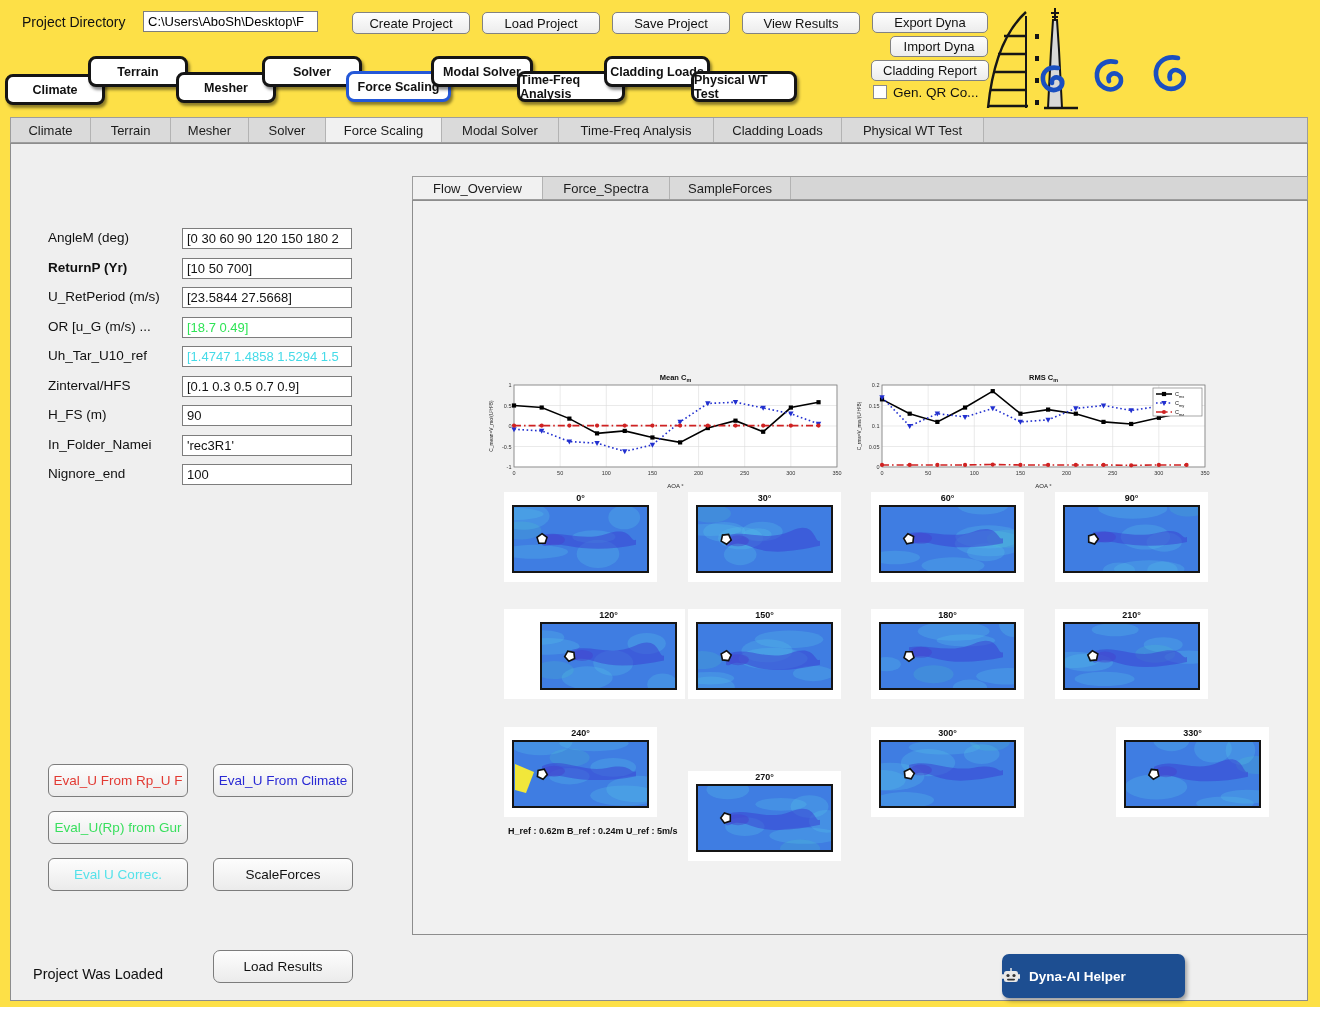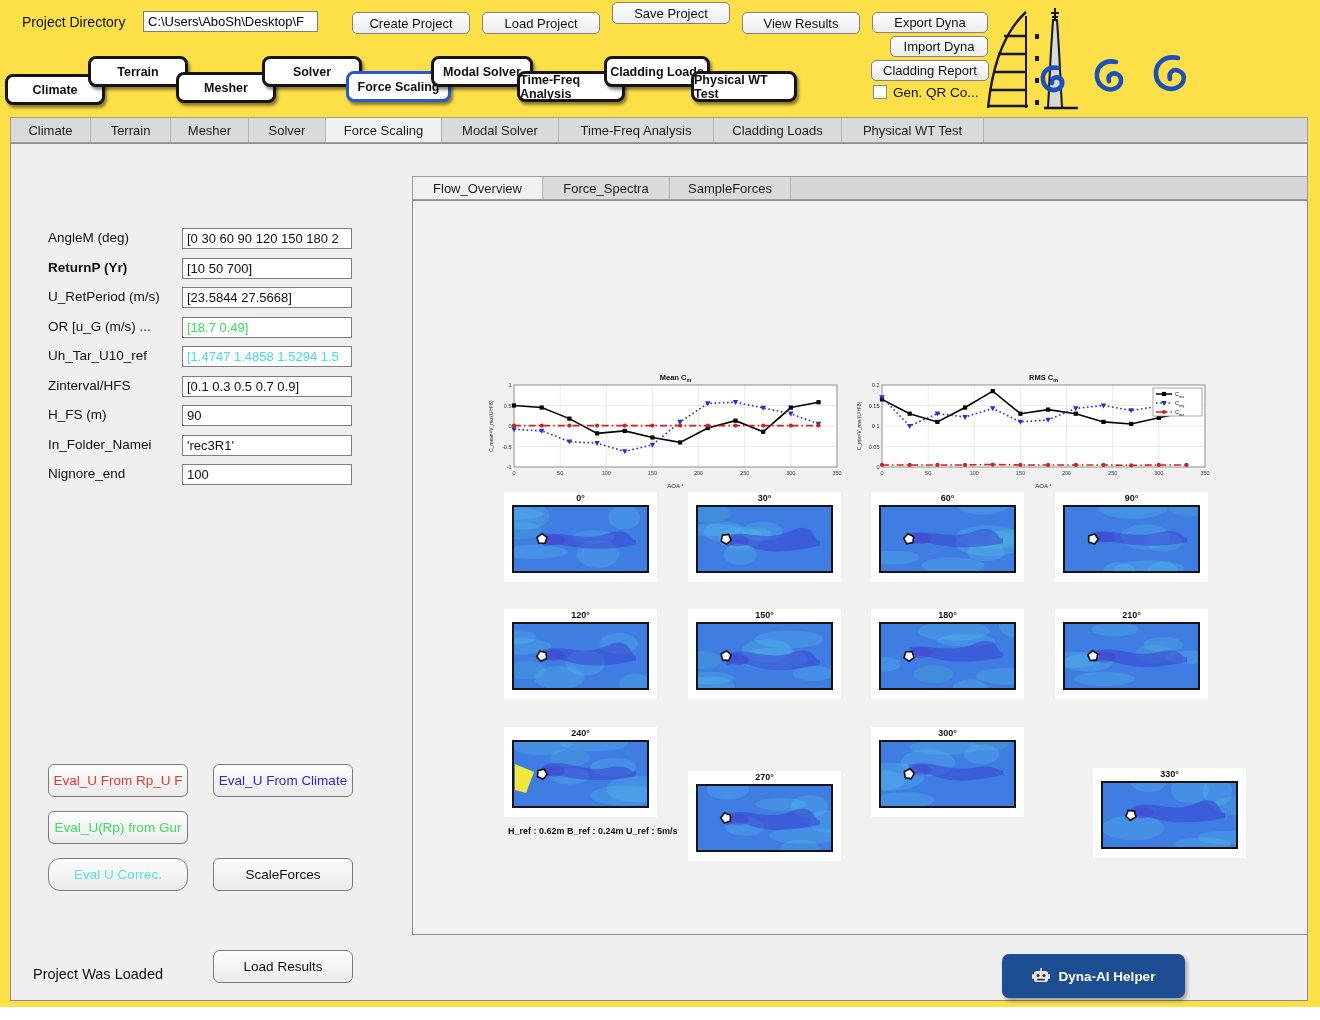--- a/index.html
+++ b/index.html
@@ -23,21 +23,21 @@
   .panel-title{font-size:13.5px;color:#111;padding:5px 0 4px 10px;border-bottom:1px solid #a8a8a8;}
   .inp-row-label{position:absolute;font-size:13.5px;color:#111;}
   .action-btn{position:absolute;width:140px;height:33px;background:linear-gradient(#fdfdfd,#ebebeb);
               border:1px solid #7c7c7c;border-radius:6px;font-size:13.5px;display:flex;align-items:center;
               justify-content:center;box-sizing:border-box;white-space:nowrap;overflow:hidden;}
   .flow-tile{position:absolute;width:153px;height:90px;background:#fff;}
   .flow-label{font-size:9px;font-weight:bold;color:#111;text-align:center;padding-top:1px;height:12px;}
   .caption{position:absolute;font-size:9px;font-weight:bold;color:#111;}
   .status-text{position:absolute;font-size:14.5px;color:#111;}
   .ai-btn{position:absolute;background:#1d4e91;border-radius:7px;display:flex;align-items:center;
-          justify-content:center;gap:9px;color:#fff;font-size:13.5px;font-weight:bold;
+          justify-content:flex-start;gap:9px;color:#fff;font-size:13.5px;font-weight:bold;
           box-shadow:2px 3px 4px rgba(0,0,0,0.35);cursor:pointer;}
   .chk{position:absolute;width:14px;height:14px;background:#fff;border:1px solid #8a8a8a;box-sizing:border-box;}
   .logo-text{position:absolute;font-size:37px;font-weight:bold;font-style:italic;color:#1a4fc0;
              text-shadow:2px 2px 0 rgba(40,40,40,0.55);letter-spacing:0px;}
 </style>
 </head>
 <body>
 
 <div id="app">
 
@@ -114,21 +114,21 @@
       <div class="inp-row-label" style="left: 48px; top: 436.5px;">In_Folder_Namei</div>
       <input class="field" value="'rec3R1'" style="left: 182px; top: 434.5px; width: 170px; height: 21px; color: rgb(17, 17, 17);">
       <div class="inp-row-label" style="left: 48px; top: 466px;">Nignore_end</div>
       <input class="field" value="100" style="left: 182px; top: 464px; width: 170px; height: 21px; color: rgb(17, 17, 17);">
     </div>
 
   <div id="action-buttons">
       <div class="action-btn" style="left: 48px; top: 764px; color: rgb(226, 58, 51);">Eval_U From Rp_U F</div>
       <div class="action-btn" style="left: 213px; top: 764px; color: rgb(42, 42, 212);">Eval_U From Climate</div>
       <div class="action-btn" style="left: 48px; top: 811px; color: rgb(57, 223, 94);">Eval_U(Rp) from Gur</div>
-      <div class="action-btn" style="left: 48px; top: 858px; color: rgb(85, 226, 234); border-radius: 12px;">Eval U Correc.</div>
+      <div class="action-btn" style="left: 48px; top: 858px; color: rgb(85, 226, 234);">Eval U Correc.</div>
       <div class="action-btn" style="left: 213px; top: 858px; color: rgb(17, 17, 17);">ScaleForces</div>
       <div class="action-btn" style="left: 213px; top: 950px; color: rgb(17, 17, 17); border-radius: 7px;">Load Results</div>
     </div>
 
   <div class="tabstrip" id="sub-tabstrip" style="left:412px;top:176px;width:896px;height:24px;">
       <div class="tab active" style="width: 130px;">Flow_Overview</div>
       <div class="tab" style="width: 127px;">Force_Spectra</div>
       <div class="tab" style="width: 121px;">SampleForces</div>
     </div>
   <div class="panel" style="left:412px;top:200px;width:896px;height:735px;"></div>
@@ -350,21 +350,21 @@
             <ellipse cx="69.74629977953964" cy="3.399388993726461" rx="34.59238824904605" ry="10.259670123865362" fill="#55c2e8" opacity="0.28"></ellipse>
             <ellipse cx="55.98211577404436" cy="65.2703932718141" rx="16.007761862128973" ry="7.69764180871789" fill="#55c2e8" opacity="0.28"></ellipse>
             <ellipse cx="82.43992102226184" cy="31.991283184092026" rx="24.739506688827532" ry="12.606468491698251" fill="#55c2e8" opacity="0.28"></ellipse>
             <ellipse cx="126.19215578753938" cy="2.5157460368354805" rx="20" ry="9" fill="#4fd0c0" opacity="0.18"></ellipse>
             <path d="M30,27.03104334841919 C 50,24.02232379529596 70,34.03104334841919 95,27.716003643341537 S 118,35.03104334841919 124,32.03104334841919 L 124,37.03104334841919 C 100,42.03104334841919 75,41.43813330868579 55,38.03104334841919 S 35,40.03104334841919 30,37.03104334841919 Z" fill="#3a3ed2" opacity="0.5"></path>
             <ellipse cx="42" cy="32.03104334841919" rx="11" ry="5.5" fill="#4440cc" opacity="0.45"></ellipse>
             <polygon points="35.3,34.0 31.6,39.0 25.7,37.1 25.7,30.9 31.6,29.0" fill="#ffffff" stroke="#101010" stroke-width="1.6"></polygon>
             <rect x="1" y="1" width="135" height="66" fill="none" stroke="#151515" stroke-width="2"></rect>
           </svg></div>
       </div>
-      <div class="flow-tile" style="left: 504px; top: 609px;">
+      <div class="flow-tile" style="left: 504px; top: 609px; padding-left: 28px;">
         <div class="flow-label">120°</div>
         <div style="margin-left: 8px;"><svg viewBox="0 0 137 68" width="137" height="68">
             <rect width="137" height="68" fill="#3f7de2"></rect>
             <ellipse cx="122.5759637951196" cy="62.53109729126788" rx="15.36638582064188" ry="11.046316070482135" fill="#55c2e8" opacity="0.28"></ellipse>
             <ellipse cx="106.65488752477813" cy="21.456416360888397" rx="19.16259524432826" ry="10.522359631104337" fill="#55c2e8" opacity="0.28"></ellipse>
             <ellipse cx="73.24890605880864" cy="41.04163060654537" rx="20.00248301056854" ry="12.73242521676002" fill="#55c2e8" opacity="0.28"></ellipse>
             <ellipse cx="7.679208782341448" cy="24.3581815668731" rx="31.83023741726356" ry="8.315494403928255" fill="#55c2e8" opacity="0.28"></ellipse>
             <ellipse cx="47.21952128976409" cy="55.74679994494363" rx="25.4817216547508" ry="11.405614538460213" fill="#55c2e8" opacity="0.28"></ellipse>
             <ellipse cx="3.0309717529416957" cy="15.438115016906522" rx="21.2813928047035" ry="7.204389291626285" fill="#55c2e8" opacity="0.28"></ellipse>
             <ellipse cx="13.867930165841244" cy="48.120833491617304" rx="20" ry="9" fill="#4fd0c0" opacity="0.18"></ellipse>
@@ -470,21 +470,21 @@
             <ellipse cx="65.5493320943242" cy="7.320846619288204" rx="35.64431362839241" ry="7.264943946334824" fill="#55c2e8" opacity="0.28"></ellipse>
             <ellipse cx="49.03935997991357" cy="22.637855614331784" rx="27.183762266504345" ry="13.674915307477022" fill="#55c2e8" opacity="0.28"></ellipse>
             <ellipse cx="25.687511320727936" cy="60.07216808752855" rx="29.442266778258897" ry="8.033997694310528" fill="#55c2e8" opacity="0.28"></ellipse>
             <ellipse cx="110.94555139498698" cy="1.8110788904305082" rx="20" ry="9" fill="#4fd0c0" opacity="0.18"></ellipse>
             <path d="M30,25.067653564648936 C 50,18.42774794306024 70,32.067653564648936 95,27.70383206967381 S 118,33.067653564648936 124,30.067653564648936 L 124,35.067653564648936 C 100,40.067653564648936 75,44.142083489605284 55,36.067653564648936 S 35,38.067653564648936 30,35.067653564648936 Z" fill="#3a3ed2" opacity="0.5"></path>
             <ellipse cx="42" cy="30.067653564648936" rx="11" ry="5.5" fill="#4440cc" opacity="0.45"></ellipse>
             <polygon points="25.4,31.4 31.1,28.8 35.3,33.4 32.2,38.8 26.1,37.5" fill="#ffffff" stroke="#101010" stroke-width="1.6"></polygon>
             <rect x="1" y="1" width="135" height="66" fill="none" stroke="#151515" stroke-width="2"></rect>
           </svg></div>
       </div>
-      <div class="flow-tile" style="left: 1093px; top: 727px; margin-top: 41px;">
+      <div class="flow-tile" style="left: 1116px; top: 727px;">
         <div class="flow-label">330°</div>
         <div style="margin-left: 8px;"><svg viewBox="0 0 137 68" width="137" height="68">
             <rect width="137" height="68" fill="#3f7de2"></rect>
             <ellipse cx="100.98501237721484" cy="63.415810536564095" rx="28.85667943628505" ry="6.835146016470389" fill="#55c2e8" opacity="0.28"></ellipse>
             <ellipse cx="88.98581041868238" cy="8.774213478754973" rx="18.85268896560592" ry="13.823498671550624" fill="#55c2e8" opacity="0.28"></ellipse>
             <ellipse cx="116.43811199344782" cy="10.293708133423934" rx="14.777242075215327" ry="14.72096712083112" fill="#55c2e8" opacity="0.28"></ellipse>
             <ellipse cx="47.37587712841196" cy="0.5858380239660619" rx="17.911812937537434" ry="10.609700798187987" fill="#55c2e8" opacity="0.28"></ellipse>
             <ellipse cx="123.28825120755027" cy="56.69767551508994" rx="26.69460792112659" ry="6.874152284537558" fill="#55c2e8" opacity="0.28"></ellipse>
             <ellipse cx="32.1306366440931" cy="46.91380796919111" rx="31.14546081070148" ry="12.630140880712133" fill="#55c2e8" opacity="0.28"></ellipse>
             <ellipse cx="131.98626373176012" cy="24.957976172168856" rx="20" ry="9" fill="#4fd0c0" opacity="0.18"></ellipse>
@@ -509,21 +509,21 @@
       <circle cx="6" cy="7.5" r="1.6" fill="#333"></circle>
         <circle cx="12" cy="7.5" r="1.6" fill="#333"></circle>
       <rect x="5" y="10.8" width="8" height="1.6" rx="0.8" fill="#333"></rect>
     </svg>
     <span>Dyna-AI Helper</span>
   </div>
 
   <div class="abs" style="left:0;top:1007px;width:1320px;height:13px;background:#fff;"></div>
 <div class="btn" style="left: 352px; top: 12px; width: 118px; height: 22px;">Create Project</div>
     <div class="btn" style="left: 482px; top: 12px; width: 118px; height: 22px;">Load Project</div>
-    <div class="btn" style="left: 612px; top: 2px; width: 118px; height: 22px;">Save Project</div>
+    <div class="btn" style="left: 612px; top: 12px; width: 118px; height: 22px;">Save Project</div>
     <div class="btn" style="left: 742px; top: 12px; width: 118px; height: 22px;">View Results</div>
     <div class="btn" style="left: 872px; top: 12px; width: 116px; height: 21px;">Export Dyna</div>
     <div class="btn" style="left: 890px; top: 36px; width: 98px; height: 21px;">Import Dyna</div>
     <div class="btn" style="left: 871px; top: 60px; width: 118px; height: 21px;">Cladding Report</div>
     <div class="wf-btn" style="left: 5px; top: 74px; width: 100px; height: 31px;">Climate</div>
     <div class="wf-btn" style="left: 88px; top: 56px; width: 100px; height: 31px;">Terrain</div>
     <div class="wf-btn" style="left: 176px; top: 72px; width: 100px; height: 31px;">Mesher</div>
     <div class="wf-btn" style="left: 262px; top: 56px; width: 100px; height: 31px;">Solver</div>
     <div class="wf-btn selected" style="left: 346px; top: 71px; width: 105px; height: 31px;">Force Scaling</div>
     <div class="wf-btn" style="left: 431px; top: 56px; width: 102px; height: 31px;">Modal Solver</div>

